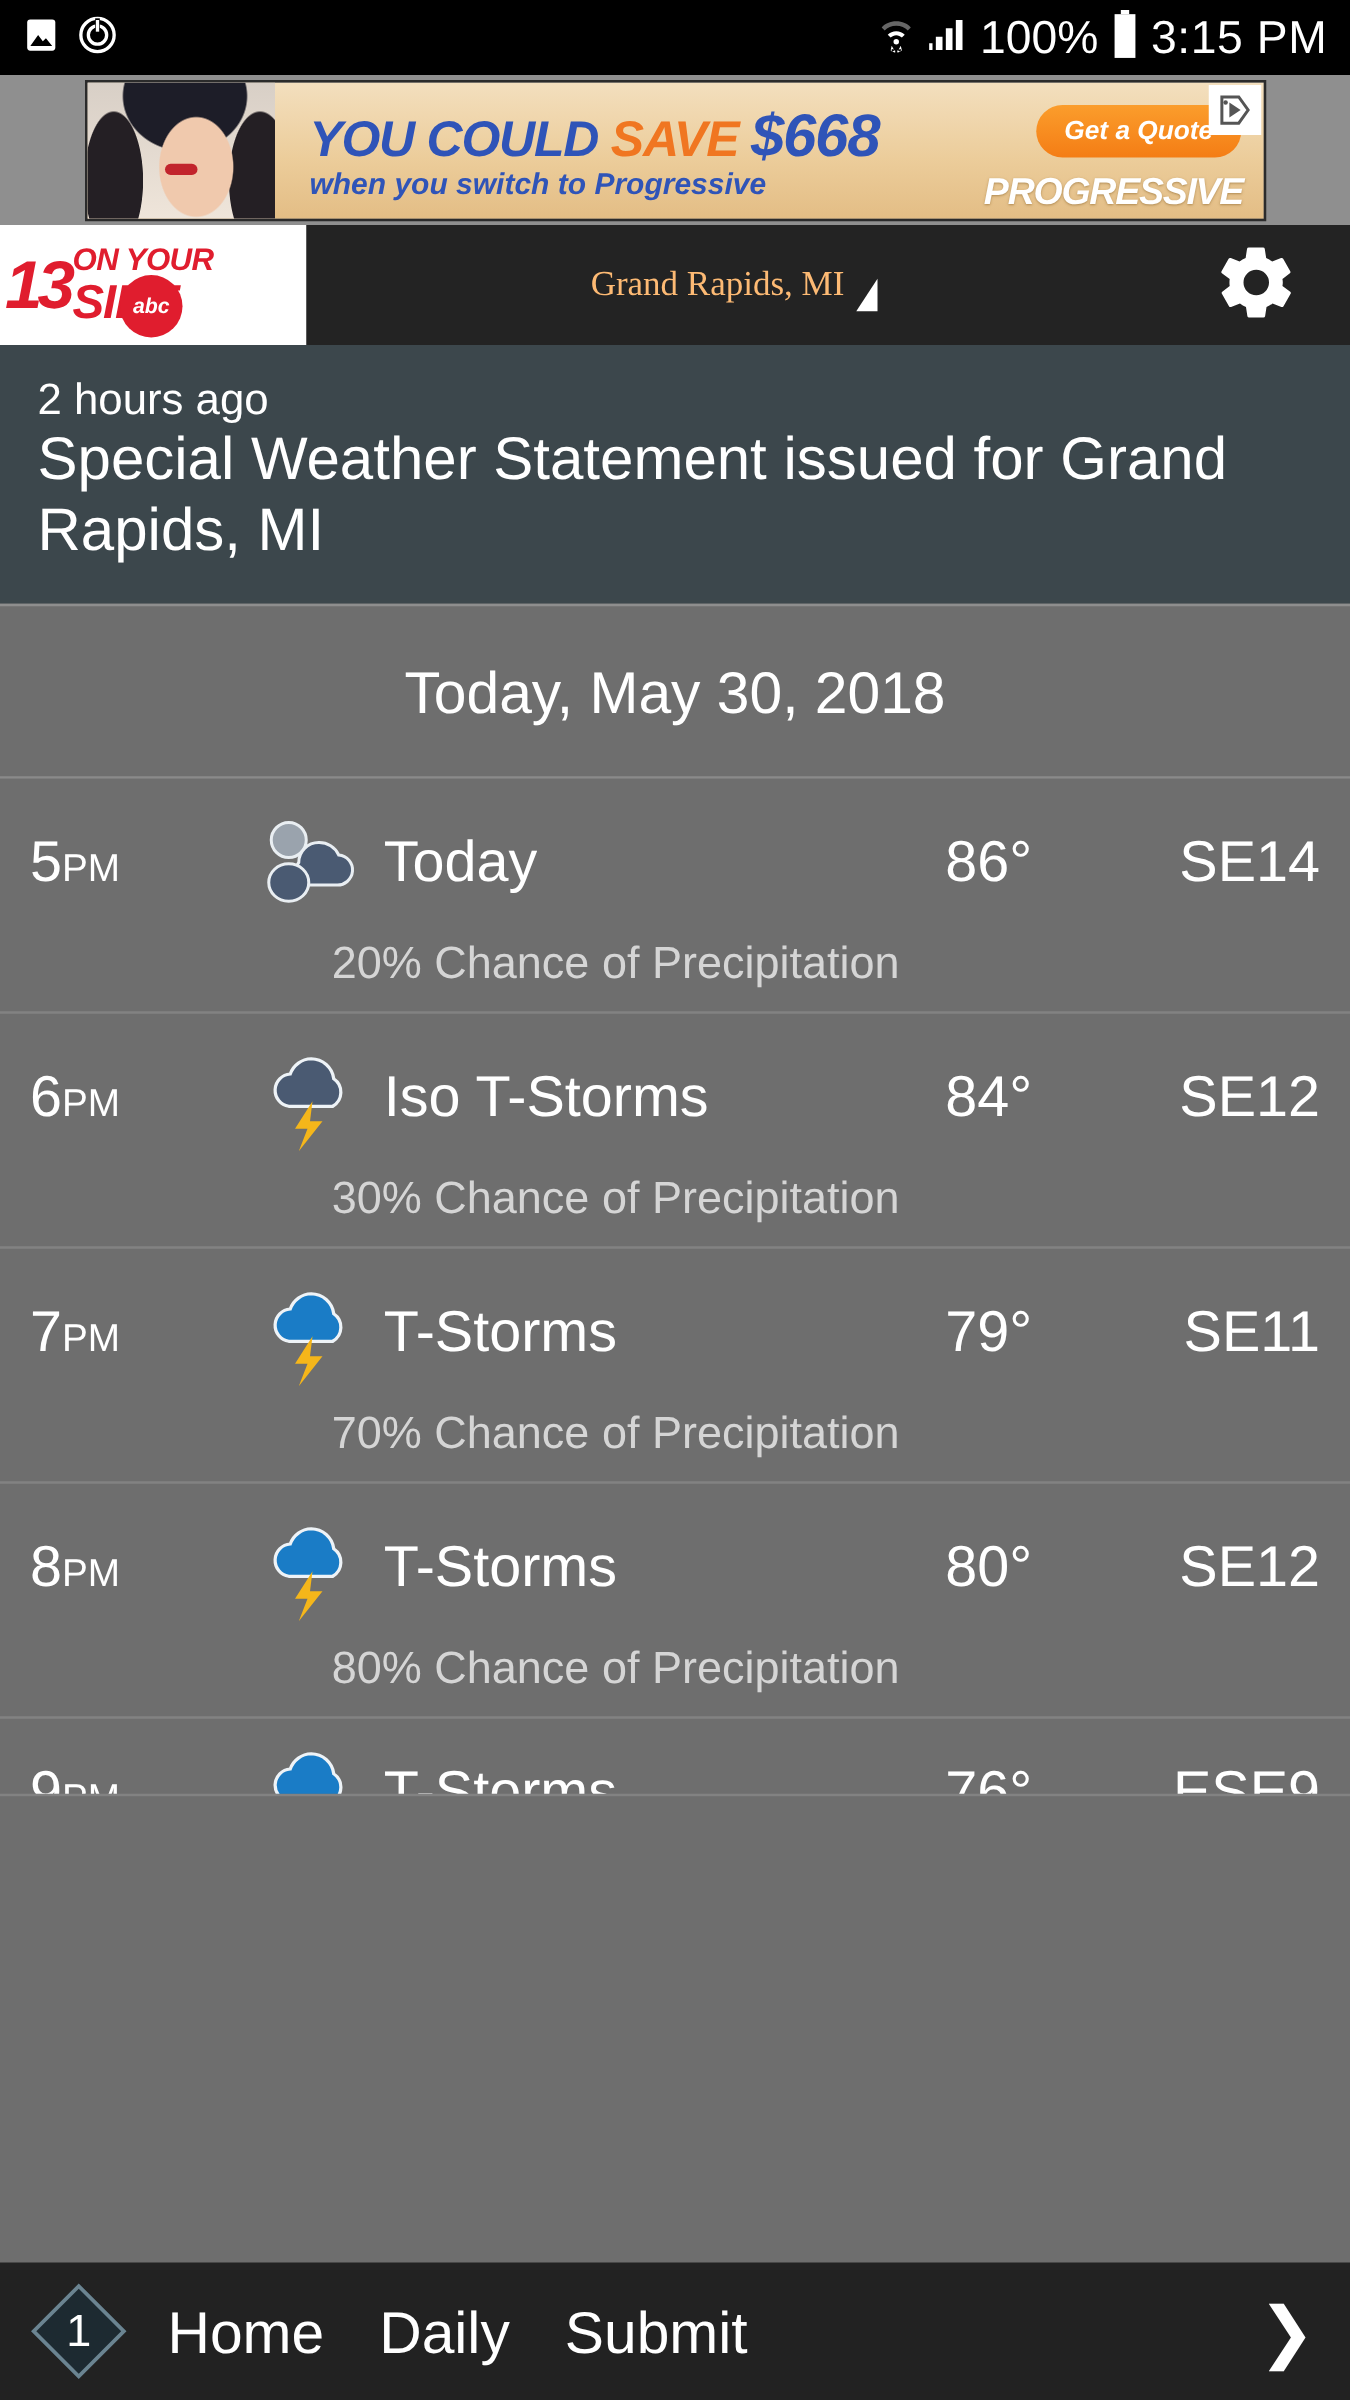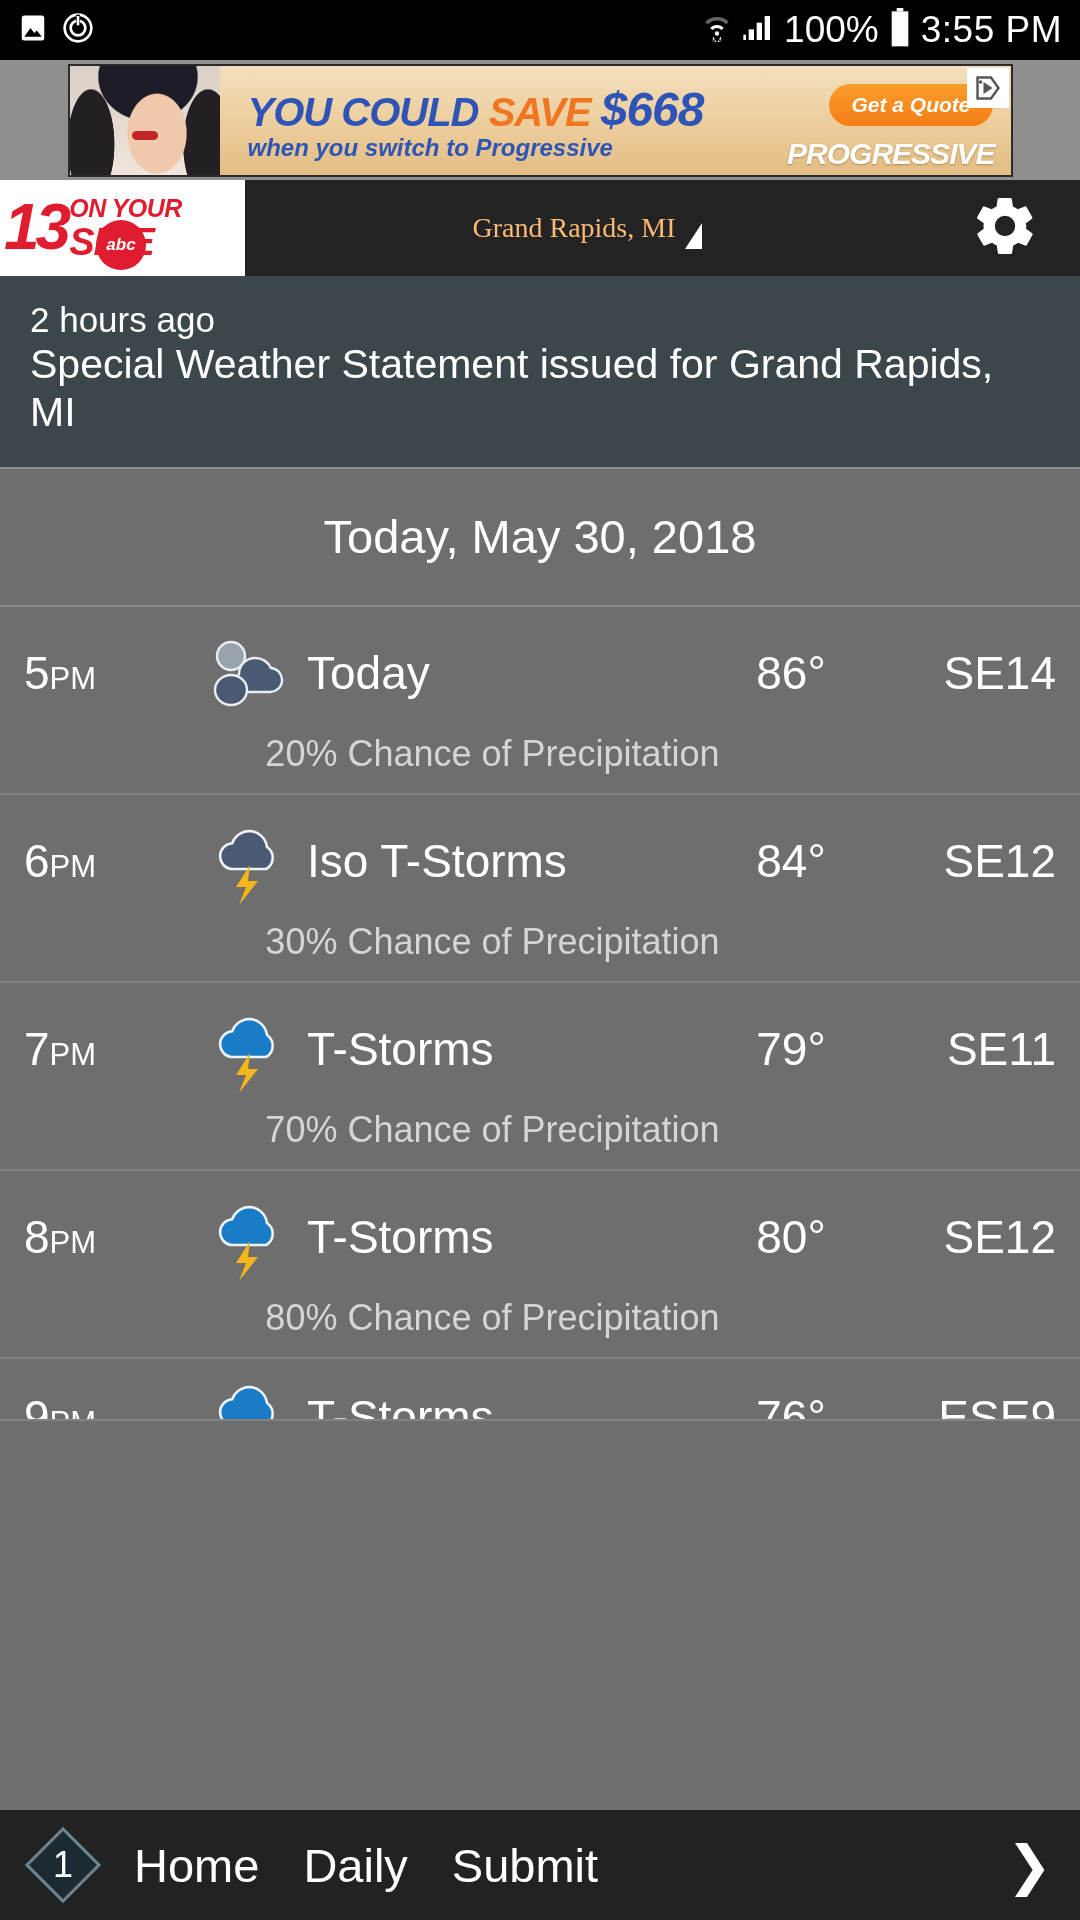--- a/index.html
+++ b/index.html
@@ -81,21 +81,21 @@
     display:flex; align-items:center; justify-content:center;
   }
 
   
   .appbar{ height:96px; background:#232323; display:flex; align-items:stretch; }
   .logo{
     width:245px; background:#fff; position:relative; flex:none;
     display:flex; align-items:center; overflow:hidden;
   }
   .logo-13{
-    font-weight:bold; font-style:italic; font-size:64px; color:#e01d2e;
+    font-weight:bold; font-style:italic; font-size:54px; color:#e01d2e;
     line-height:.9; margin-left:4px; letter-spacing:-4px;
   }
   .logo-right{ display:flex; flex-direction:column; margin-left:2px; }
   .logo-onyour{
     font-weight:bold; font-style:italic; font-size:25px; color:#e01d2e;
     letter-spacing:-.5px; line-height:1;
   }
   .logo-side{
     font-weight:bold; font-style:italic; font-size:38px; color:#e01d2e;
     letter-spacing:-1px; line-height:1; margin-top:2px;
@@ -118,21 +118,21 @@
   }
   .gear-btn{
     width:150px; display:flex; align-items:center; justify-content:center;
   }
 
   
   .alert{
     background:#3c474c; color:#fff; padding:24px 30px 30px 30px;
   }
   .alert-time{ font-size:35px; margin-bottom:0; }
-  .alert-text{ font-size:41px; line-height:1.18; }
+  .alert-text{ font-size:48px; line-height:1.18; }
 
   
   .date-head{
     height:140px; background:#6e6e6e;
     border-top:2px solid #8e8e8e; border-bottom:2px solid #8a8a8a;
     display:flex; align-items:center; justify-content:center;
     color:#fff; font-size:47px;
   }
 
   
@@ -215,21 +215,21 @@
         <path d="M3 17v4H1v-4z" fill="#fff"></path>
       </svg>
     </span>
     <span class="sb-batt-pct">100%</span>
     <span>
       <svg width="22" height="40" viewBox="0 0 12 24">
         <rect x="4" y="0" width="4" height="2" fill="#fff"></rect>
         <rect x="1" y="2" width="10" height="21" fill="#fff"></rect>
       </svg>
     </span>
-    <span class="sb-clock">3:55 PM</span>
+    <span class="sb-clock">3:15 PM</span>
   </div>
 </div>
 
 <div class="ad-wrap">
   <div class="ad">
     <div class="ad-face"></div>
     <div class="ad-body">
       <div class="ad-line1"><span>YOU COULD </span><span class="save">SAVE </span><span class="amt">$668</span></div>
       <div class="ad-line2">when you switch to Progressive</div>
       <div class="ad-cta">Get a Quote</div>

